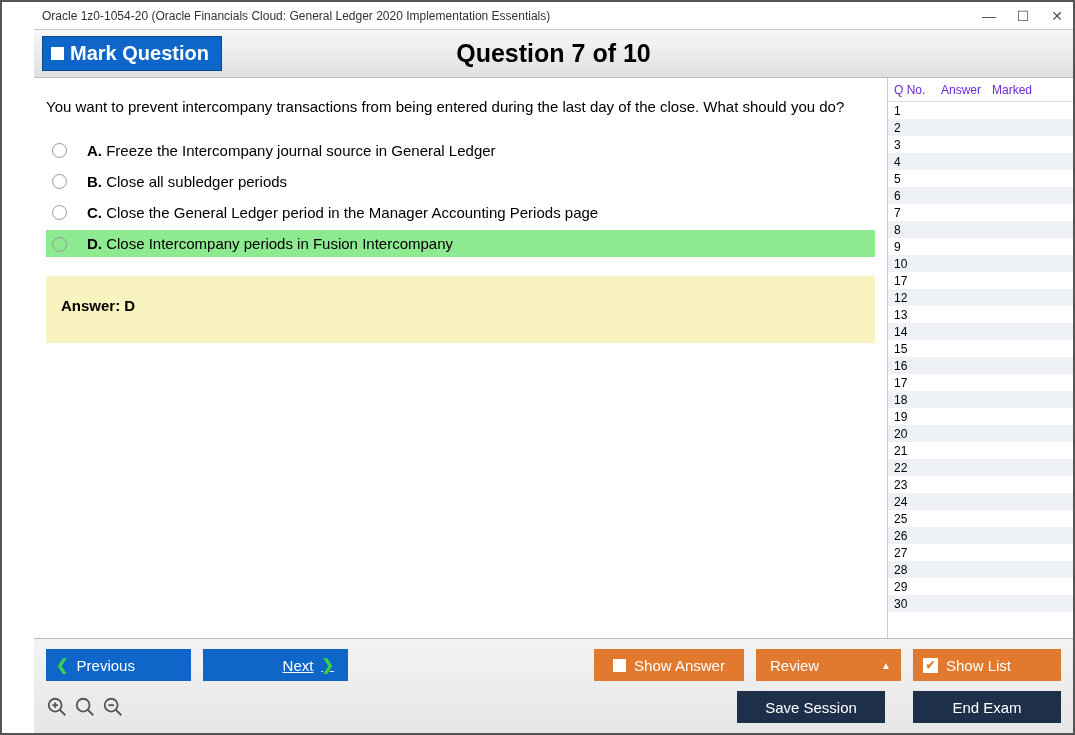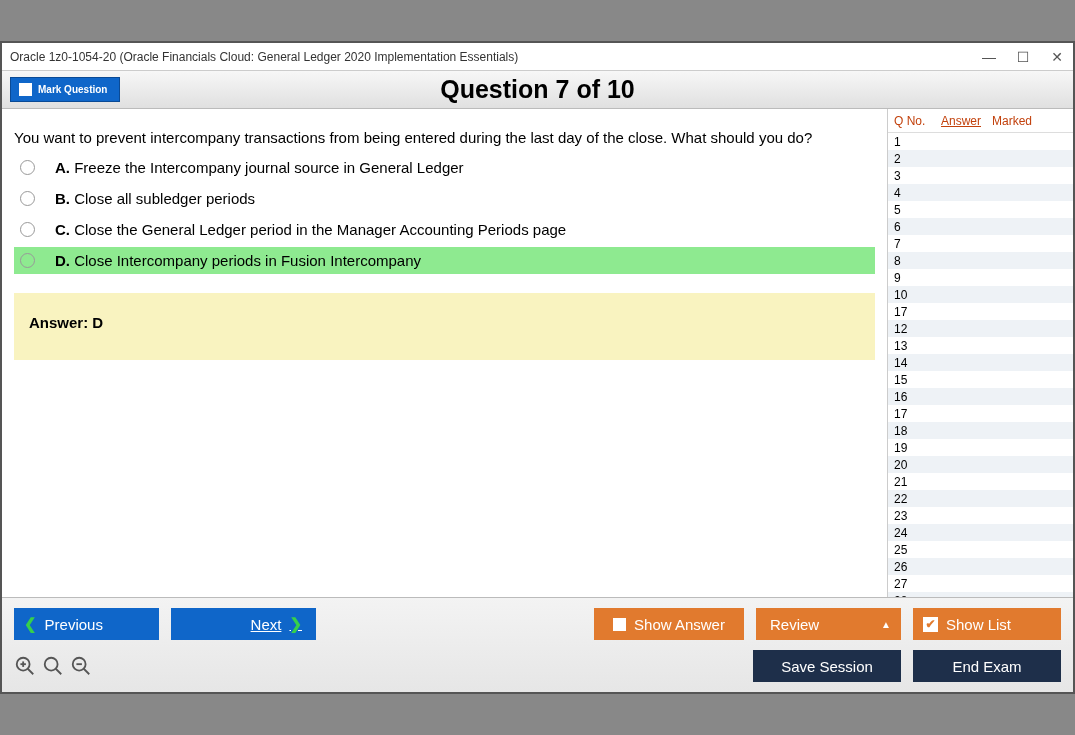--- a/index.html
+++ b/index.html
@@ -6,26 +6,27 @@
 body {
   font-family: Arial, sans-serif;
   background: #888;
   display: flex;
   justify-content: center;
   align-items: center;
   height: 100vh;
 }
 .window {
   width: 1075px;
-  height: 653px;
+  height: 735px;
   background: #fff;
   border: 2px solid #555;
   display: flex;
   flex-direction: column;
   position: relative;
+  padding-left: 32px;
 }
 .titlebar {
   height: 28px;
   display: flex;
   align-items: center;
   padding: 0 8px;
   font-size: 12px;
   color: #333;
   border-bottom: 1px solid #ccc;
 }
@@ -37,21 +38,21 @@
   border-bottom: 1px solid #bbb;
   padding: 6px 8px;
   display: flex;
   align-items: center;
   position: relative;
 }
 .mark-btn {
   background: #0f66c9;
   color: #fff;
   font-weight: bold;
-  font-size: 10px;
+  font-size: 20px;
   border: 1px solid #0a4a95;
   padding: 5px 12px 5px 8px;
   display: inline-flex;
   align-items: center;
   gap: 6px;
   cursor: pointer;
 }
 .mark-btn .cb {
   width: 13px; height: 13px; background: #fff; display:inline-block;
 }
@@ -69,34 +70,35 @@
   display: flex;
   overflow: hidden;
 }
 .left-pane {
   flex: 1;
   padding: 18px 12px 0 12px;
   overflow: auto;
   font-size: 15px;
   color: #000;
 }
-.question-text { margin-bottom: 6px; line-height:1.4;}
+.question-text { margin-bottom: 20px; line-height:1.4;}
 .option {
   display: flex;
   align-items: center;
   gap: 20px;
   padding: 5px 6px;
   margin-bottom: 4px;
   cursor: pointer;
 }
 .option .radio {
   width: 15px; height: 15px; border: 1.5px solid #999; border-radius: 50%; flex-shrink:0;
 }
 .option.highlight {
   background: #8eea90;
+  align-items: flex-end;
 }
 .option .letter { font-weight: bold; }
 .answer-box {
   margin-top: 19px;
   background: #f9f3c0;
   border: 1px solid #f9f3c0;
   padding: 20px 14px 28px 14px;
   font-weight: bold;
   font-size: 15px;
 }
@@ -106,24 +108,24 @@
   display: flex;
   flex-direction: column;
   font-size: 12px;
 }
 .right-header {
   display: flex;
   background: #fff;
   border-bottom: 1px solid #ddd;
   height: 24px;
   align-items: center;
-  color:#c2410c;
+  color:#6d28d9;
 }
 .right-header .c1{ width: 42px; padding-left:6px;}
-.right-header .c2{ width: 62px; text-align:center;text-decoration:underline;}
+.right-header .c2{ width: 62px; text-align:center;}
 .right-header .c3{ flex:1; text-align:left;}
 .right-list {
   flex: 1;
   overflow-y: scroll;
 }
 .right-list .row {
   display: flex;
   height: 17px;
   align-items: center;
   font-size: 12px;
@@ -166,21 +168,21 @@
 .btn .arrow-left { color:#36d04b; font-weight:bold;}
 .btn .arrow-right { color:#36d04b; font-weight:bold;}
 .btn .arrow-up { font-size:10px; color:#fff;}
 .btn .sq { width:13px; height:13px; background:#fff; display:inline-block;}
 .btn .chk { width:15px; height:15px; background:#fff; display:inline-flex; align-items:center; justify-content:center; color:#e17a2e; font-size:12px; font-weight:bold;}
 .spacer { flex:1; }
 .footer-row2 {
   display:flex;
   align-items:center;
   margin-top:10px;
-  gap:12px;
+  gap:28px;
 }
 .zoom-icons { display:flex; gap:6px; color:#555; font-size:22px;}
 .zoom-icons span{cursor:pointer; display:inline-flex; align-items:center; justify-content:center;}
 .footer-row2 .btn.dark { width:148px;}
 
 
 .right-list::-webkit-scrollbar { width: 16px; }
 .right-list::-webkit-scrollbar-track { background:#f0f0f0; }
 .right-list::-webkit-scrollbar-thumb { background:#c0c0c0; border:1px solid #aaa;}
 .right-list::-webkit-scrollbar-button:single-button {

